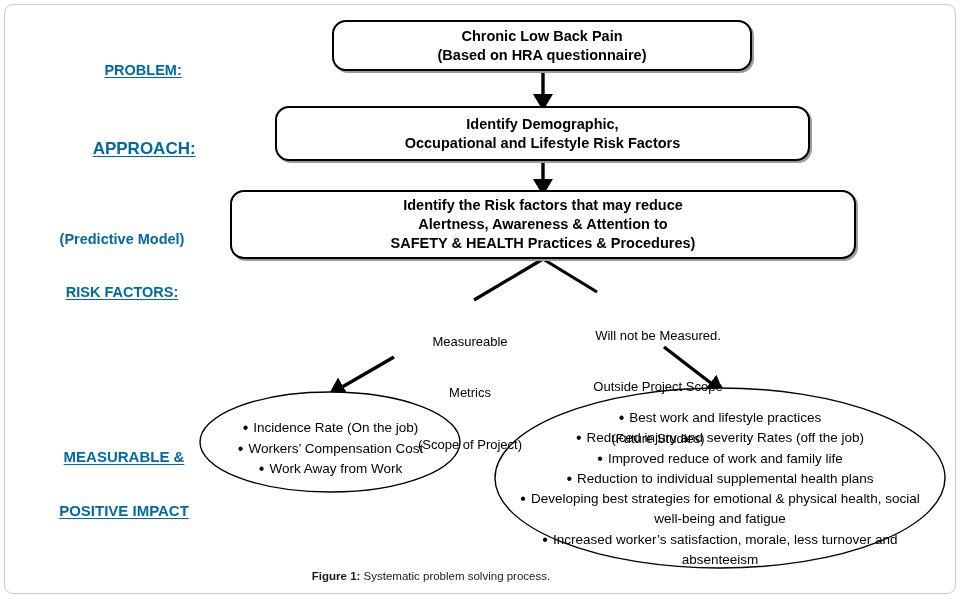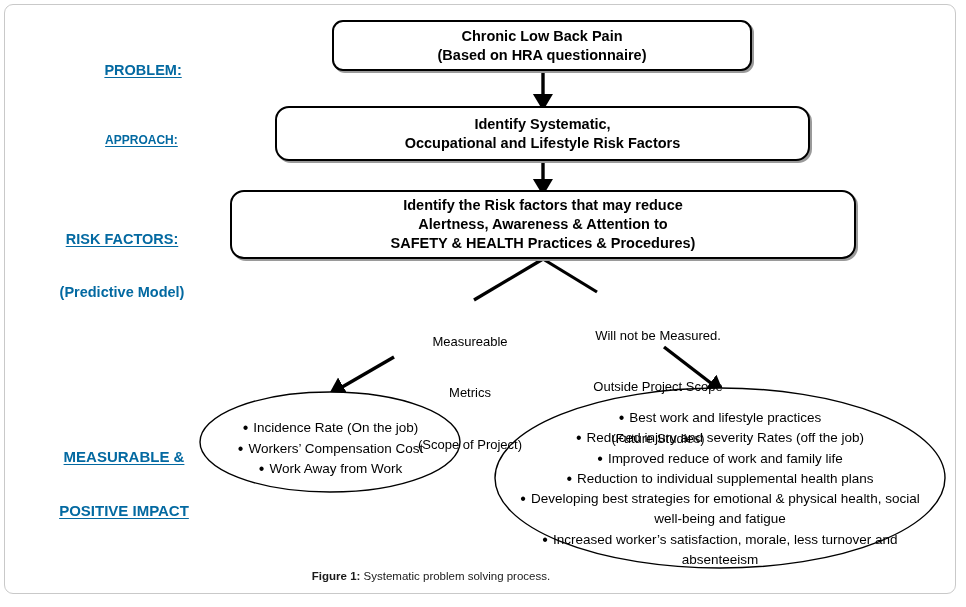--- a/index.html
+++ b/index.html
@@ -47,21 +47,21 @@
     color: #0369a1;
     font-weight: bold;
     line-height: 1.22;
     white-space: pre;
   }
   .stage-label .u {
     text-decoration: underline;
     text-underline-offset: 2px;
   }
   #label-problem   { left: 40px;  top: 44px;  width: 190px; font-size: 14.5px; }
-  #label-approach  { left: 40px;  top: 118px; width: 190px; font-size: 12px; }
+  #label-approach  { left: 40px;  top: 118px; width: 190px; font-size: 17px; }
   #label-risk      { left: 22px;  top: 196px; width: 200px; font-size: 14.5px; }
   #label-impact    { left: 24px;  top: 411px; width: 200px; font-size: 15px; }
 
   
   .process-box {
     position: absolute;
     box-sizing: border-box;
     border: 2.2px solid #000000;
     border-radius: 14px;
     background: #ffffff;
@@ -70,21 +70,20 @@
     justify-content: center;
     text-align: center;
     font-weight: bold;
     color: #000000;
     line-height: 1.30;
     box-shadow: 2px 2px 0 0 #9a9a9a;
   }
   #box-problem {
     left: 332px; top: 20px; width: 420px; height: 51px;
     font-size: 14.5px;
-    border-radius: 11px;
   }
   #box-approach {
     left: 275px; top: 106px; width: 535px; height: 55px;
     font-size: 14.5px;
   }
   #box-risk {
     left: 230px; top: 190px; width: 626px; height: 69px;
     font-size: 14.5px;
   }
 
@@ -168,39 +167,39 @@
 
   <div class="stage-label" id="label-problem">
     <span class="u">PROBLEM:</span>
   </div>
 
   <div class="stage-label" id="label-approach">
     <span class="u">APPROACH:</span>
   </div>
 
   <div class="stage-label" id="label-risk">
+    <div>(Predictive Model)</div>
     <div><span class="u">RISK FACTORS:</span></div>
-    <div>(Predictive Model)</div>
   </div>
 
   <div class="stage-label" id="label-impact">
     <div><span class="u">MEASURABLE &amp;</span></div>
     <div><span class="u">POSITIVE IMPACT</span></div>
   </div>
 
   <div class="process-box" id="box-problem">
     <div>
       <div>Chronic Low Back Pain</div>
       <div>(Based on HRA questionnaire)</div>
     </div>
   </div>
 
   <div class="process-box" id="box-approach">
     <div>
-      <div>Identify Systematic,</div>
+      <div>Identify Demographic,</div>
       <div>Occupational and Lifestyle Risk Factors</div>
     </div>
   </div>
 
   <div class="process-box" id="box-risk">
     <div>
       <div>Identify the Risk factors that may reduce</div>
       <div>Alertness, Awareness &amp; Attention to</div>
       <div>SAFETY &amp; HEALTH Practices &amp; Procedures)</div>
     </div>

